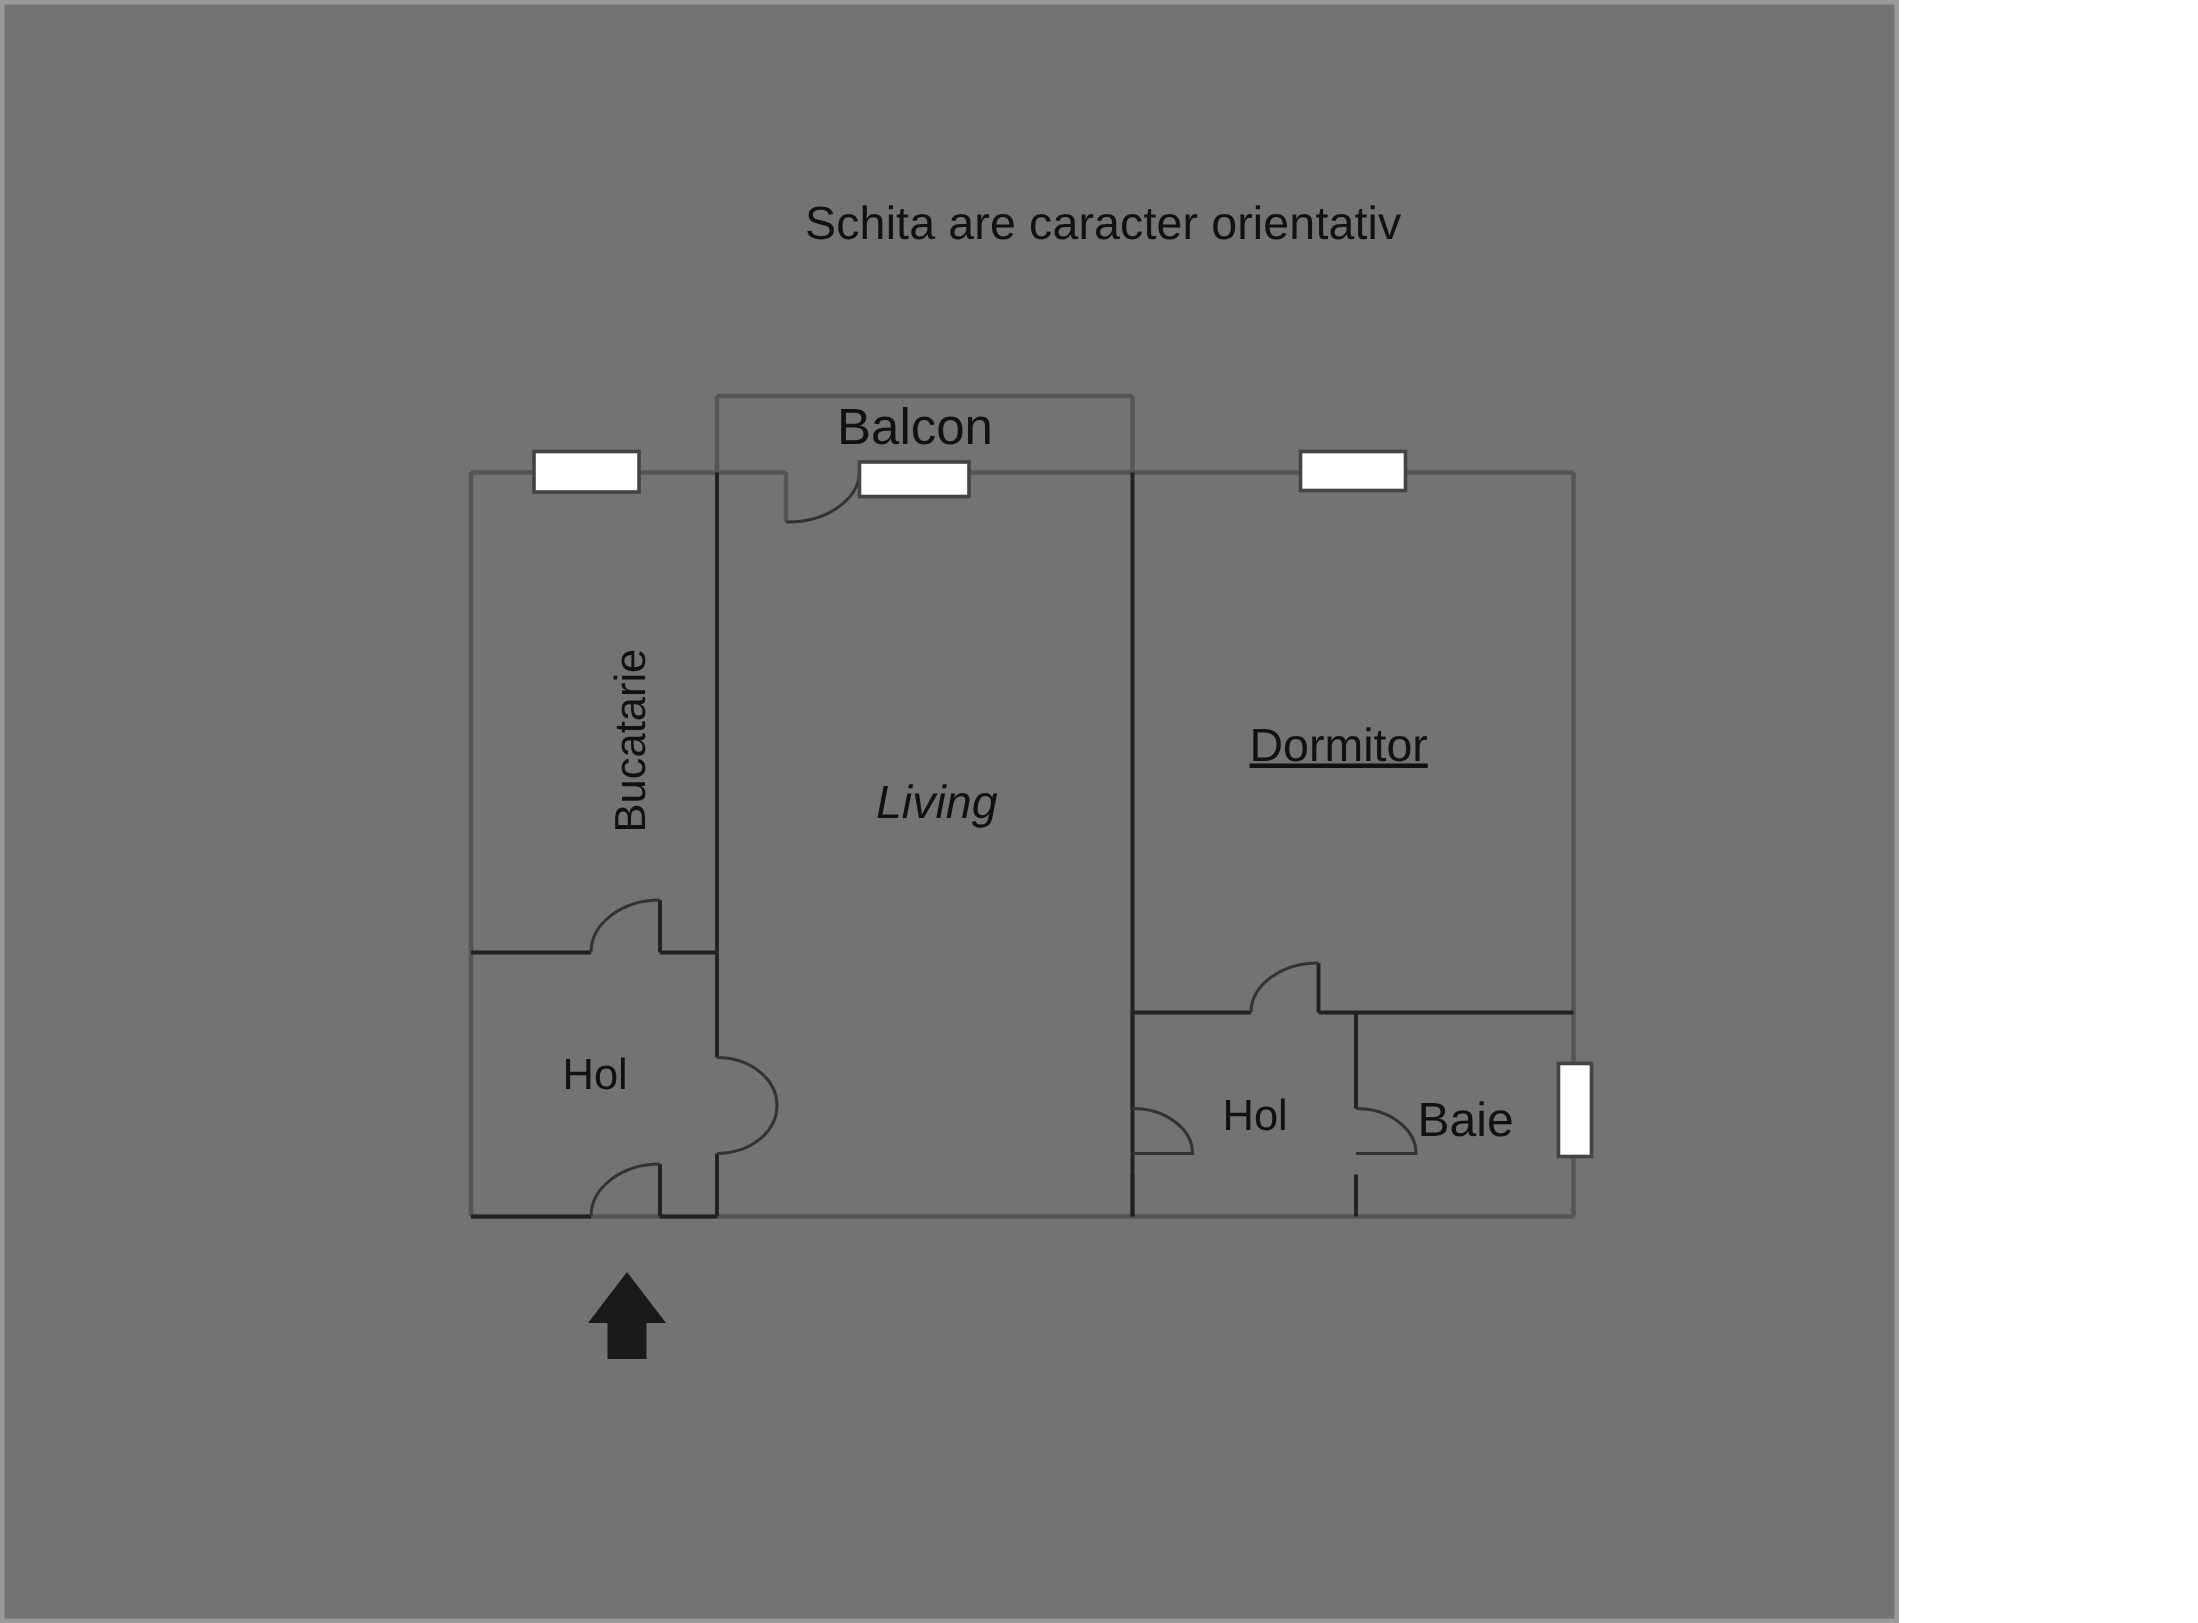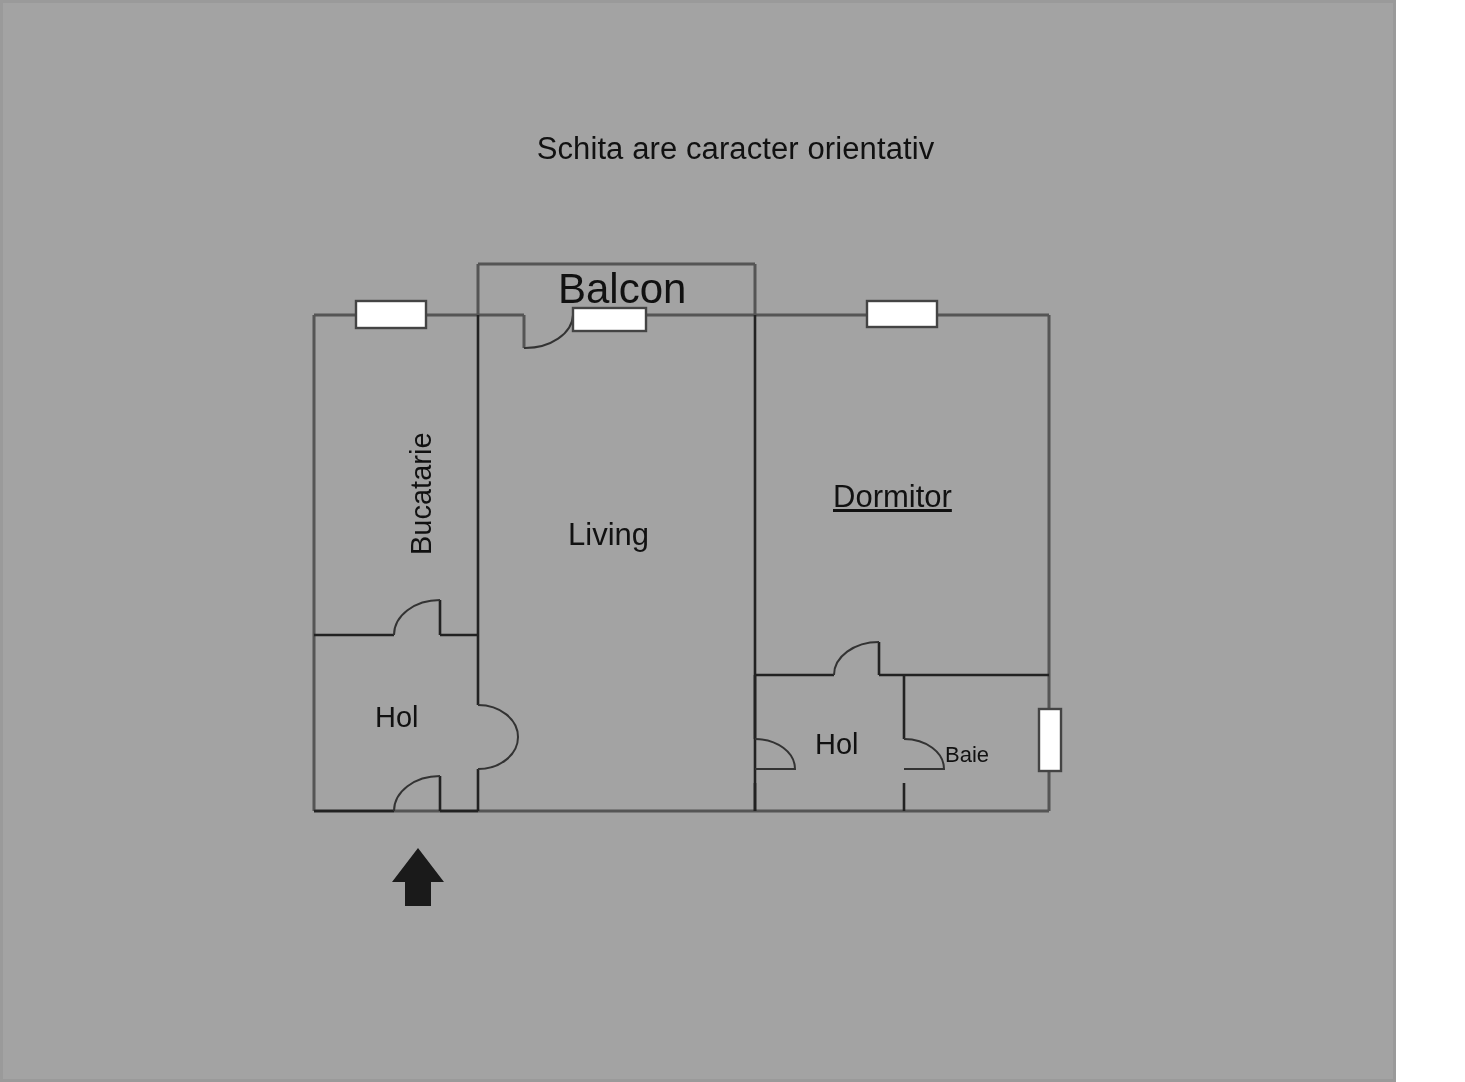--- a/index.html
+++ b/index.html
@@ -11,23 +11,23 @@
     width: 1465px;
     height: 1082px;
     font-family: "Liberation Sans", sans-serif;
     position: relative;
     overflow: hidden;
   }
   #page {
     position: absolute;
     left: 0;
     top: 0;
-    width: 1396px;
+    width: 1266px;
     height: 1082px;
-    background: #a3a3a3;
+    background: #737373;
     box-sizing: border-box;
     border: 3px solid #9a9a9a;
   }
   #plan-svg {
     position: absolute;
     left: 0;
     top: 0;
     width: 1465px;
     height: 1082px;
     display: block;
@@ -46,27 +46,27 @@
   .room-label {
     position: absolute;
     color: #111111;
     white-space: nowrap;
     line-height: 1;
   }
   .room-label.vertical {
     transform-origin: 0 0;
     transform: rotate(-90deg);
   }
-  #label-balcon  { left: 555px; top: 265px; font-size: 42px; }
-  #label-living  { left: 565px; top: 516px; font-size: 31px; }
+  #label-balcon  { left: 555px; top: 265px; font-size: 34px; }
+  #label-living  { left: 581px; top: 516px; font-size: 31px; font-style: italic; }
   #label-dormitor{ left: 830px; top: 478px; font-size: 31px; text-decoration: underline; }
   #label-bucatarie{ left: 404px; top: 552px; font-size: 29px; }
   #label-hol-left{ left: 372px; top: 700px; font-size: 29px; }
   #label-hol-right{ left: 812px; top: 727px; font-size: 29px; }
-  #label-baie    { left: 942px; top: 727px; font-size: 22px; margin-top: 14px; }
+  #label-baie    { left: 942px; top: 727px; font-size: 32px; }
 </style>
 </head>
 <body>
 
 <div id="page">
 
   <div class="plan-title">Schita are caracter orientativ</div>
 
   <svg id="plan-svg" viewBox="0 0 1465 1082">
 

